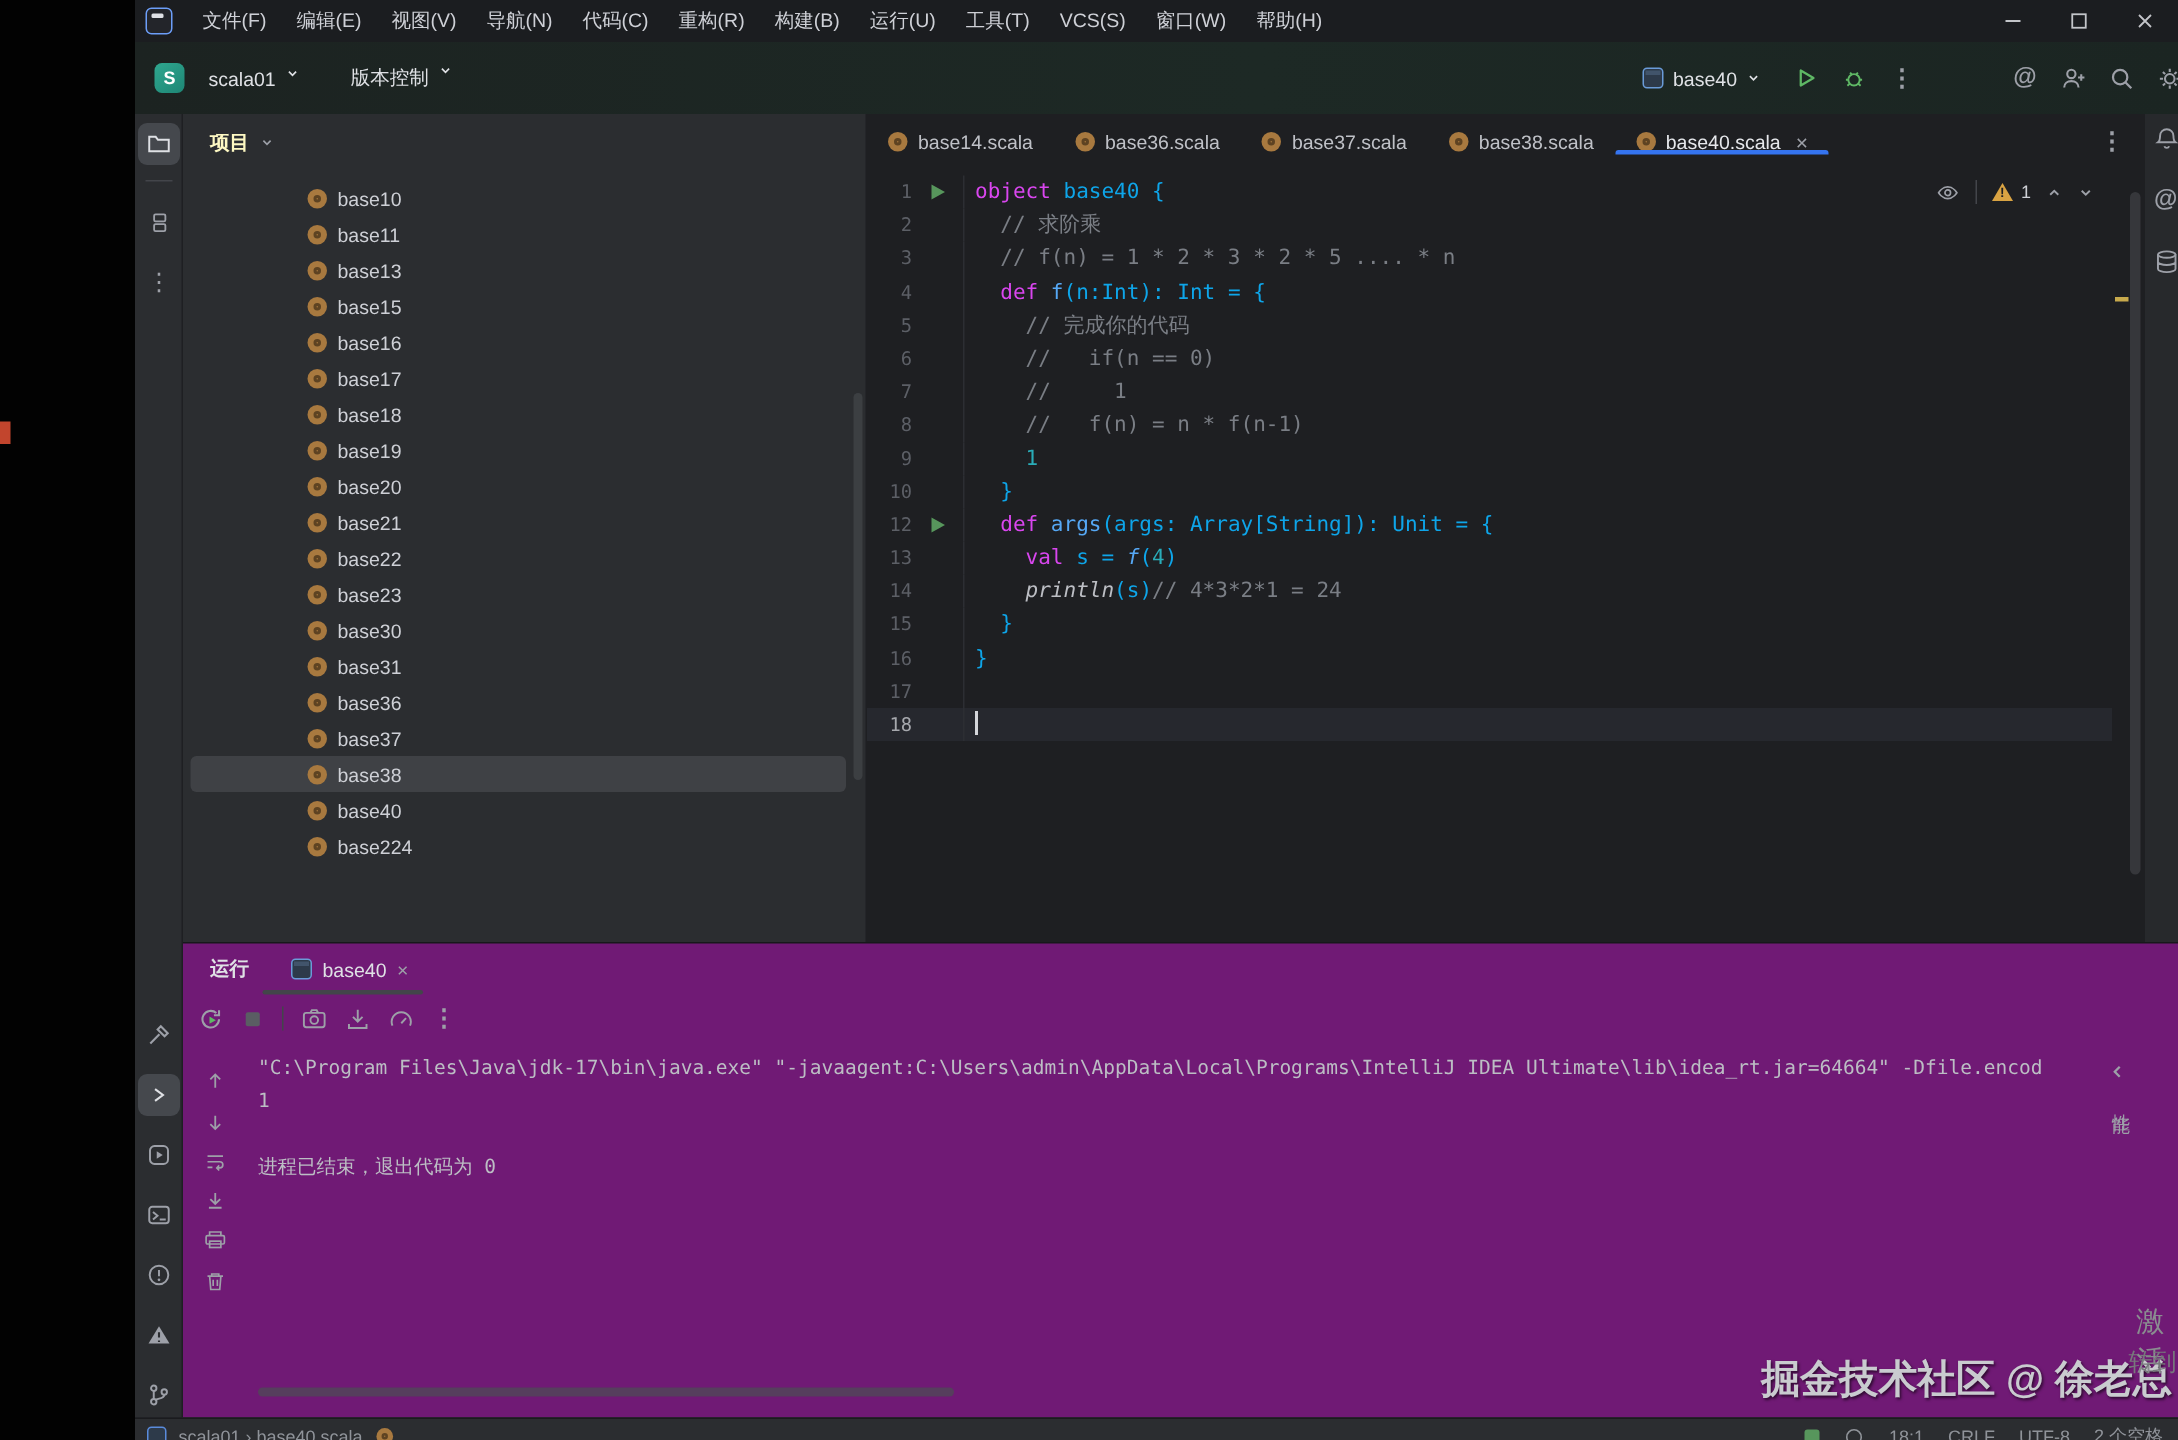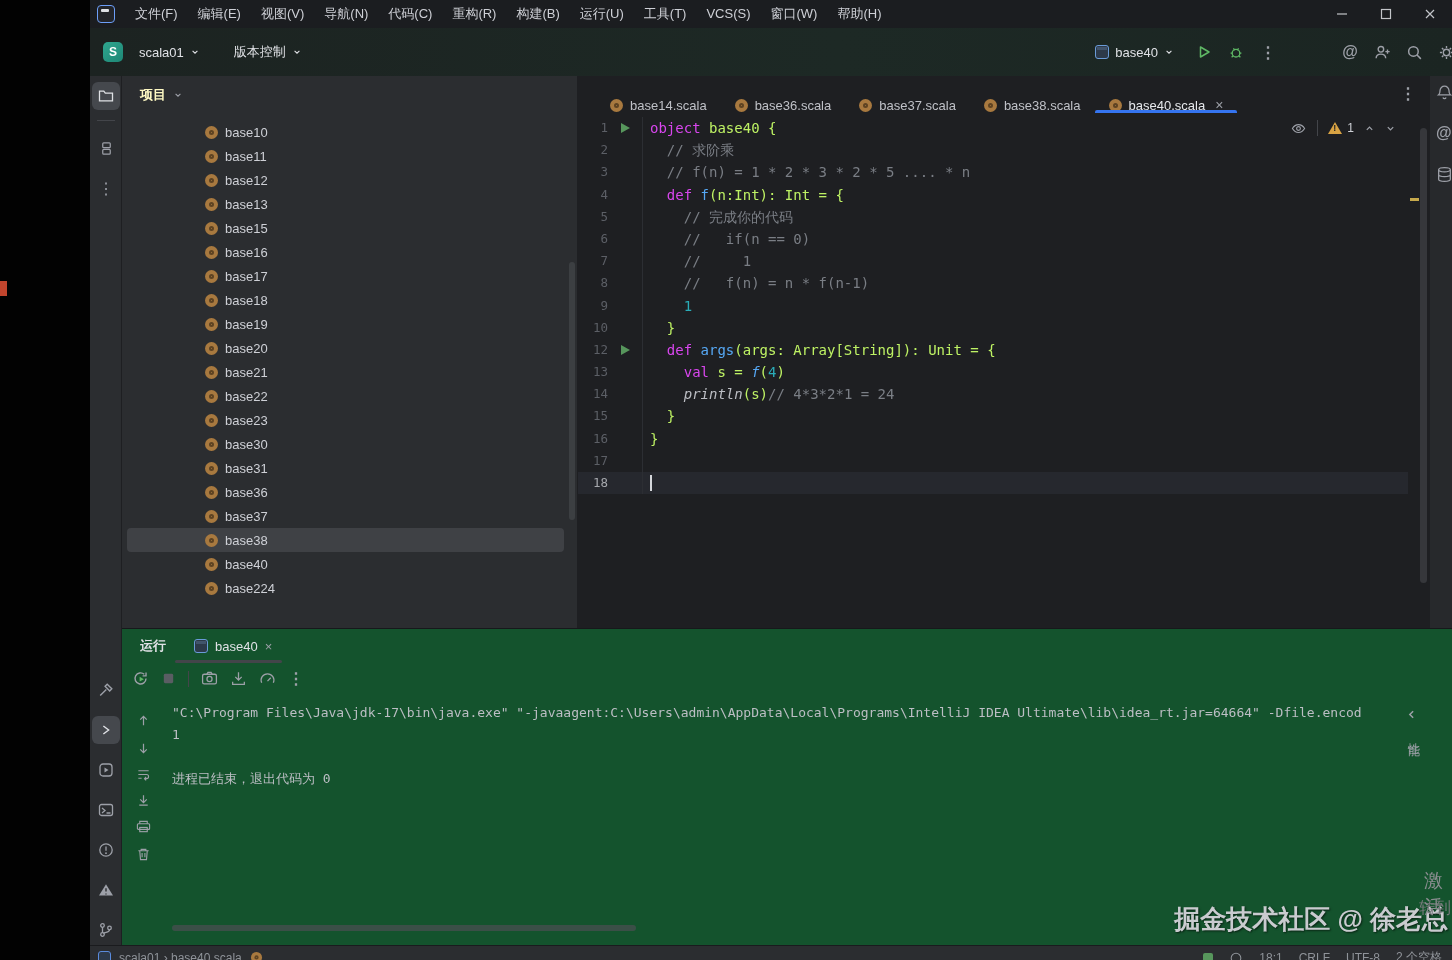--- a/index.html
+++ b/index.html
@@ -14,21 +14,21 @@
   .menubar{position:absolute;left:0;top:0;right:0;height:28px;background:#1b1d20;display:flex;align-items:center;}
   .app-icon{width:18px;height:18px;margin:0 10px 0 7px;border-radius:4px;background:#23252a;border:1.5px solid #6c9ef8;position:relative;flex:none;}
   .app-icon::after{content:"";position:absolute;left:3px;top:3px;width:8px;height:3px;background:#dfe1e5;border-radius:1px;}
   .menu-item{padding:4px 10px;font-size:13px;color:#ced0d6;line-height:28px;cursor:default;}
   .win-controls{position:absolute;right:0;top:0;height:28px;display:flex;}
   .win-btn{width:44px;height:28px;display:flex;align-items:center;justify-content:center;color:#c3c5c9;}
 
   
   .toolbar{position:absolute;left:0;top:28px;right:0;height:48px;background:linear-gradient(90deg,#1c2321 0%,#1d2925 55%,#1b2522 100%);display:flex;align-items:center;}
   .proj-logo{width:20px;height:20px;border-radius:5px;background:linear-gradient(140deg,#2fa78f,#1e8675);color:#fff;font-size:12px;font-weight:bold;display:flex;align-items:center;justify-content:center;margin:0 8px 0 13px;}
-  .tb-chip{display:flex;align-items:center;gap:6px;padding:4px 8px;border-radius:4px;font-size:13px;color:#dfe1e5;}
+  .tb-chip{display:flex;gap:6px;padding:4px 8px;border-radius:4px;font-size:13px;color:#dfe1e5;}
   .tb-right{position:absolute;right:0;top:0;height:48px;display:flex;align-items:center;gap:4px;padding-right:0;}
   .tb-ic{width:28px;height:28px;display:flex;align-items:center;justify-content:center;color:#9da0a8;border-radius:4px;}
   .runcfg{display:flex;align-items:center;gap:6px;padding:3px 6px;border-radius:4px;font-size:13px;color:#dfe1e5;margin-right:6px;}
   .appfile-ic{width:14px;height:14px;border-radius:3px;border:1.5px solid #6a9bd8;background:#2d3a4a;position:relative;flex:none;}
   .appfile-ic::after{content:"";position:absolute;left:1px;top:1px;right:1px;height:3px;background:#41546b;}
   .at-glyph{font-size:16px;font-weight:bold;}
   .gear-wrap{position:relative;margin-right:-8px;}
 
   
   .stripe{position:absolute;left:0;top:76px;width:32px;bottom:15px;background:#2b2d30;border-right:1px solid #1e1f22;}
@@ -41,51 +41,51 @@
   .pp-header{height:38px;display:flex;align-items:center;gap:7px;padding-left:18px;font-size:13px;font-weight:bold;color:#fef9c3;}
   .tree{position:absolute;left:0;top:44px;right:8px;}
   .tree-row{height:24px;display:flex;align-items:center;gap:7px;padding-left:78px;font-size:13px;color:#ced0d6;border-radius:4px;margin:0 5px;}
   .tree-row.sel{background:#3f4145;}
   .obj-ic{width:13px;height:13px;border-radius:50%;background:#a8793f;display:flex;align-items:center;justify-content:center;flex:none;}
   .obj-ic i{display:block;width:5px;height:5px;border:2px solid #5e4322;border-radius:50%;}
   .pp-scroll{position:absolute;right:2px;top:186px;width:6px;height:258px;background:#4b4e52;border-radius:3px;opacity:.55;}
 
   
   .editor{position:absolute;left:488px;top:76px;width:852px;height:552px;background:#1e1f22;}
-  .tabbar{height:37px;display:flex;align-items:flex-end;position:relative;padding-left:18px;}
+  .tabbar{height:37px;display:flex;align-items:center;position:relative;}
   .etab{display:flex;align-items:center;gap:7px;padding:0 14px;font-size:13px;color:#bfc1c7;position:relative;}
   .etab.active{color:#e6e8ec;}
   .etab.active::after{content:"";position:absolute;left:0;right:0;bottom:0;height:3px;background:#3574f0;border-radius:2px 2px 0 0;}
   .etab .closex{color:#9da0a8;font-size:14px;margin-left:3px;}
   .tab-kebab{position:absolute;right:14px;top:8px;color:#9da0a8;font-weight:bold;}
   .anno{position:absolute;right:34px;top:44px;display:flex;align-items:center;gap:10px;color:#9da0a8;z-index:5;}
   .anno .sep{width:1px;height:16px;background:#43454a;}
   .warn-tri{width:0;height:0;border-left:7px solid transparent;border-right:7px solid transparent;border-bottom:12px solid #d9a343;position:relative;}
   .warn-tri::after{content:"!";position:absolute;left:-2px;top:1px;font-size:9px;color:#1e1f22;font-weight:bold;}
   .anno-count{color:#ced0d6;font-size:12px;margin-left:-5px;}
   .code{position:absolute;left:0;top:41px;right:22px;font-family:"DejaVu Sans Mono","Liberation Mono",monospace;font-size:14px;}
   .crow{display:flex;height:22.2px;line-height:22.2px;}
   .crow.cur{background:#26282e;}
   .lnum{width:30px;text-align:right;color:#5c5f66;font-size:12.5px;flex:none;}
   .crow.cur .lnum{color:#a6a8ad;}
   .lrun{width:34px;flex:none;display:flex;align-items:center;justify-content:center;}
   .lcode{border-left:1px solid #2c2e33;padding-left:7px;white-space:pre;flex:1;color:#bcbec4;}
-  .sg-kw{color:#d946ef}.sg-pl{color:#bef264}.sg-cm{color:#7a7e85}.sg-num{color:#2aacb8}
+  .sg-kw{color:#d946ef}.sg-pl{color:#0ea5e9}.sg-cm{color:#7a7e85}.sg-num{color:#2aacb8}
   .sg-fn{color:#56a8f5}.sg-fni{color:#56a8f5;font-style:italic}.sg-it{font-style:italic;color:#bcbec4}
   .caret{display:inline-block;width:1.5px;height:16px;background:#d4d6da;vertical-align:middle;margin-top:-3px;}
   .run-arrow{width:0;height:0;border-top:5.5px solid transparent;border-bottom:5.5px solid transparent;border-left:9px solid #57965c;}
   .ed-scroll{position:absolute;right:3px;top:52px;width:7px;height:455px;background:rgba(150,155,160,.2);border-radius:4px;}
   .err-mark{position:absolute;right:11px;top:122px;width:9px;height:3px;background:#c7a94c;}
 
   
   .rstripe{position:absolute;right:0;top:76px;width:22px;height:552px;background:#27292c;}
   .rst-ic{position:absolute;left:6px;color:#9da0a8;}
 
   
-  .run-panel{position:absolute;left:32px;top:628px;right:0;height:317px;background:#14532d;border-top:1px solid #17181b;}
+  .run-panel{position:absolute;left:32px;top:628px;right:0;height:317px;background:#701a75;border-top:1px solid #17181b;}
   .rp-header{position:relative;height:34px;display:flex;align-items:center;}
   .rp-title{font-size:13px;font-weight:bold;color:#dfe1e5;margin-left:18px;}
   .rp-tab{display:flex;align-items:center;gap:7px;margin-left:28px;font-size:13px;color:#dfe1e5;}
   .rp-underline{position:absolute;left:53px;top:31px;width:107px;height:3px;background:#43454a;border-radius:2px;}
   .rp-toolbar{position:absolute;left:10px;top:40px;display:flex;align-items:center;gap:12px;color:#9da0a8;}
   .rp-toolbar .sep{width:1px;height:16px;background:#43454a;}
   .con-strip{position:absolute;left:0;top:72px;width:44px;bottom:0;}
   .cs-ic{position:absolute;left:14px;color:#9da0a8;}
   .console{position:absolute;left:50px;top:73px;right:52px;bottom:24px;font-family:"DejaVu Sans Mono","Liberation Mono",monospace;font-size:13px;line-height:22px;color:#bcbec4;white-space:pre;overflow:hidden;}
   .hscroll{position:absolute;left:50px;bottom:14px;width:464px;height:6px;background:#4b4e52;border-radius:3px;opacity:.7;}
@@ -288,26 +288,20 @@
           <div class="tree-row">
             <span class="obj-ic">
               <i></i>
             </span>
             <span>base11</span>
           </div>
           <div class="tree-row">
             <span class="obj-ic">
               <i></i>
             </span>
-            <span>base12</span>
-          </div>
-          <div class="tree-row">
-            <span class="obj-ic">
-              <i></i>
-            </span>
             <span>base13</span>
           </div>
           <div class="tree-row">
             <span class="obj-ic">
               <i></i>
             </span>
             <span>base15</span>
           </div>
           <div class="tree-row">
             <span class="obj-ic">

